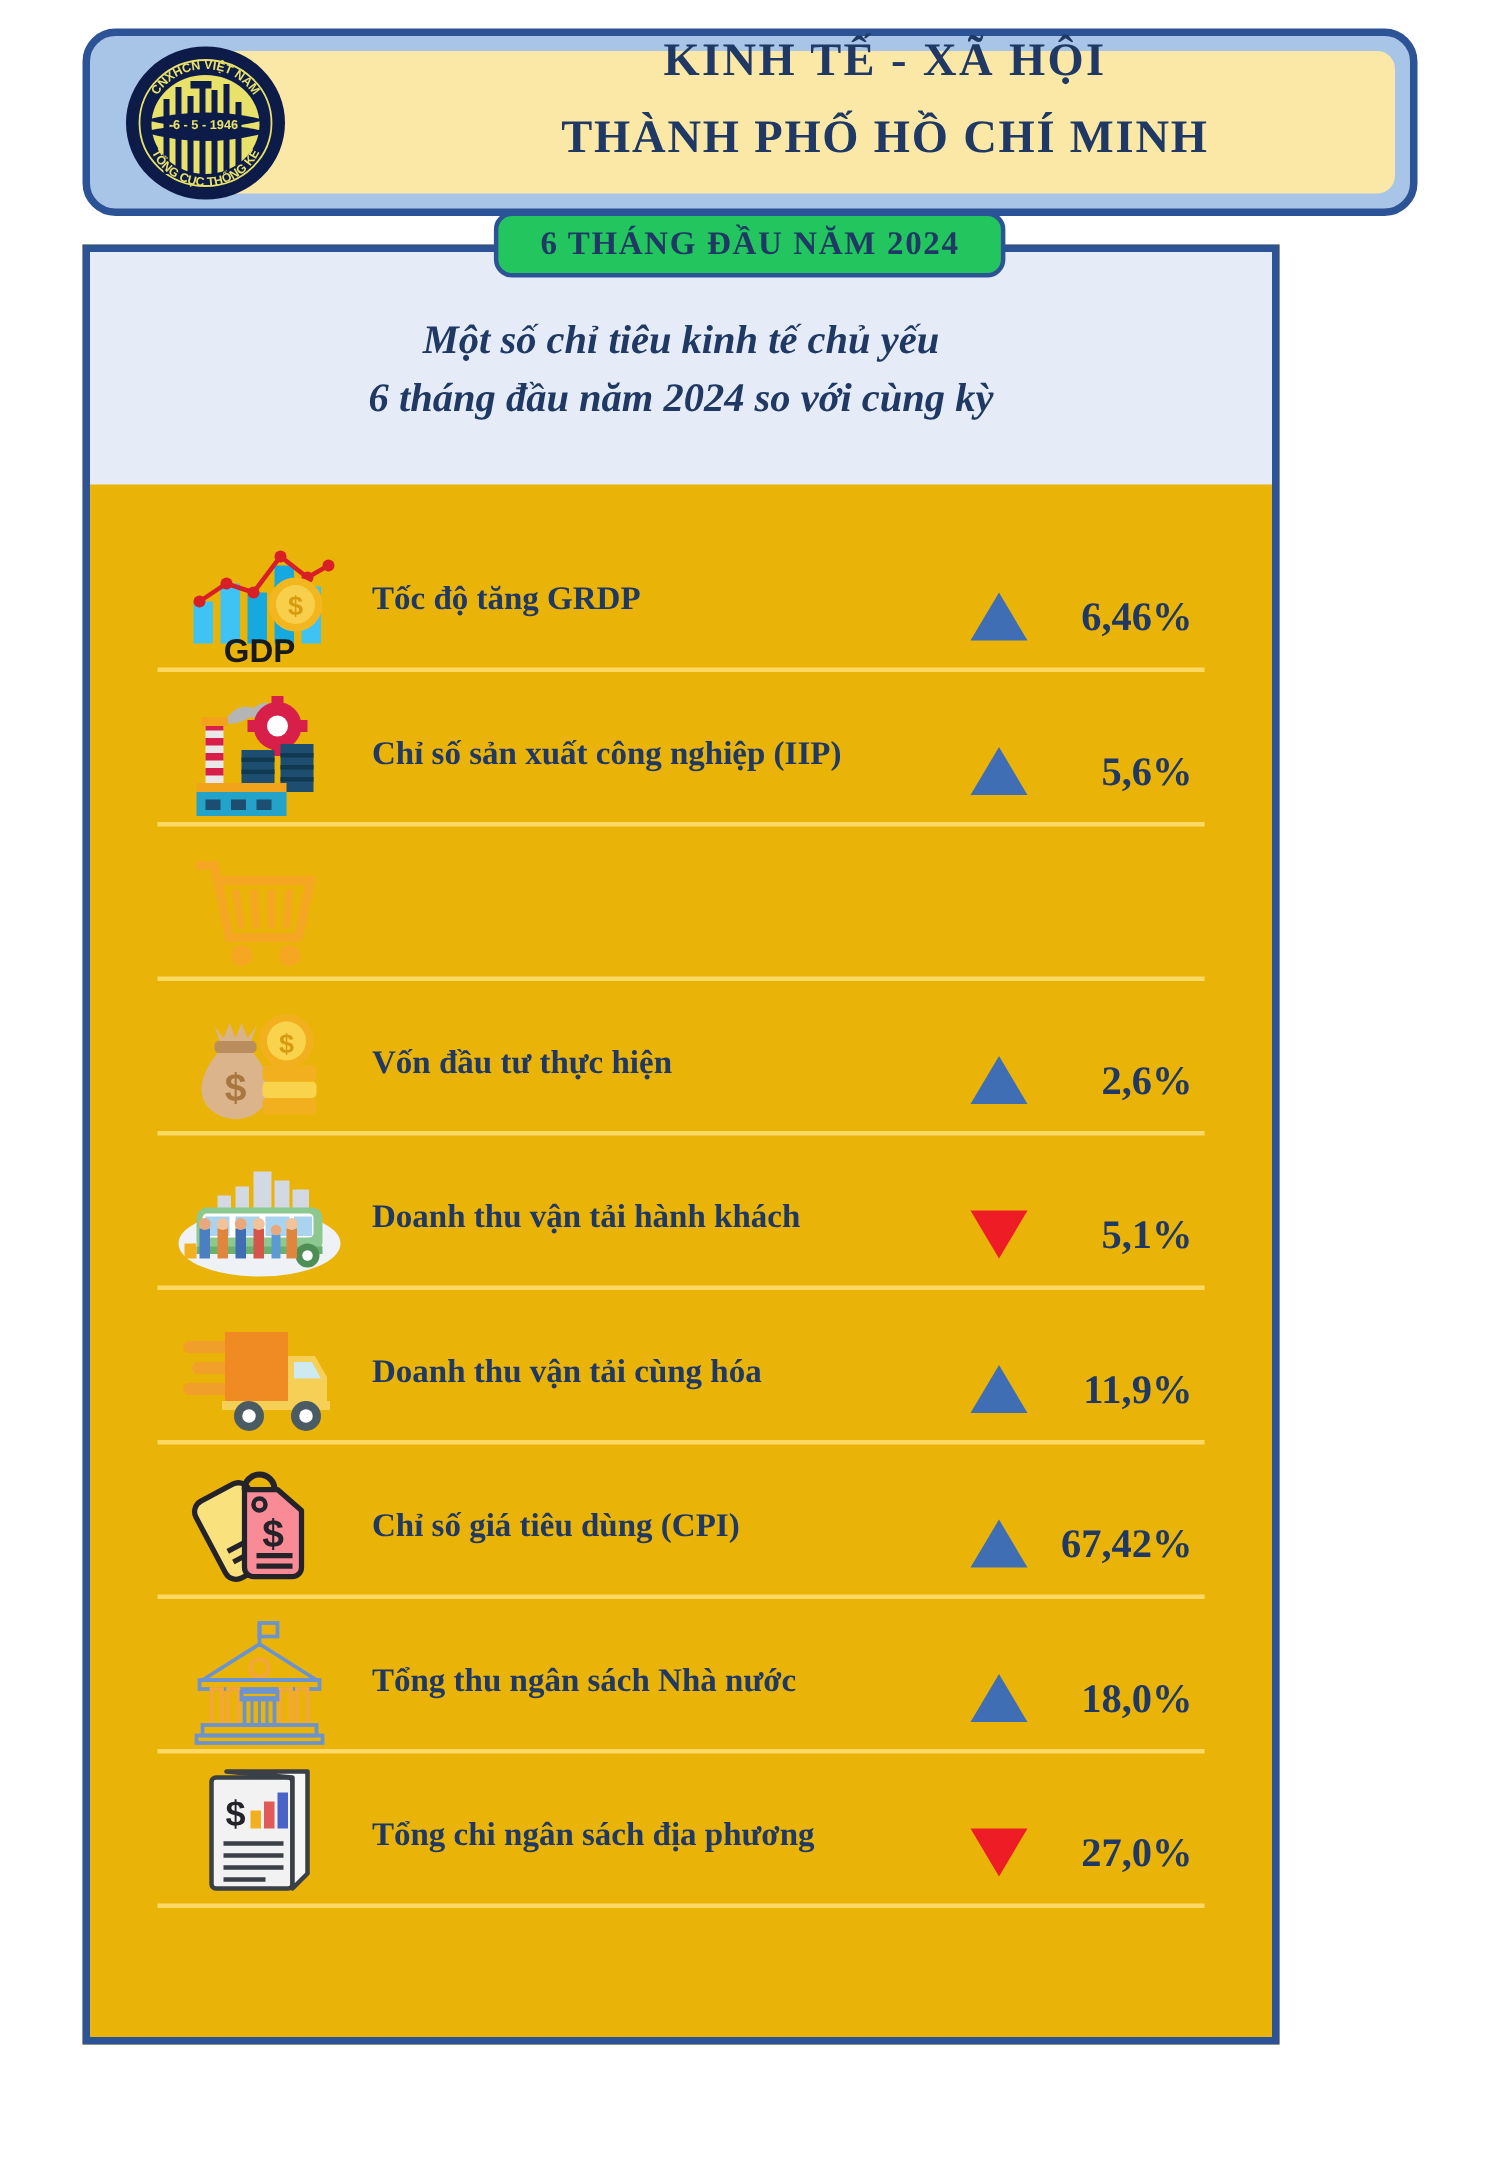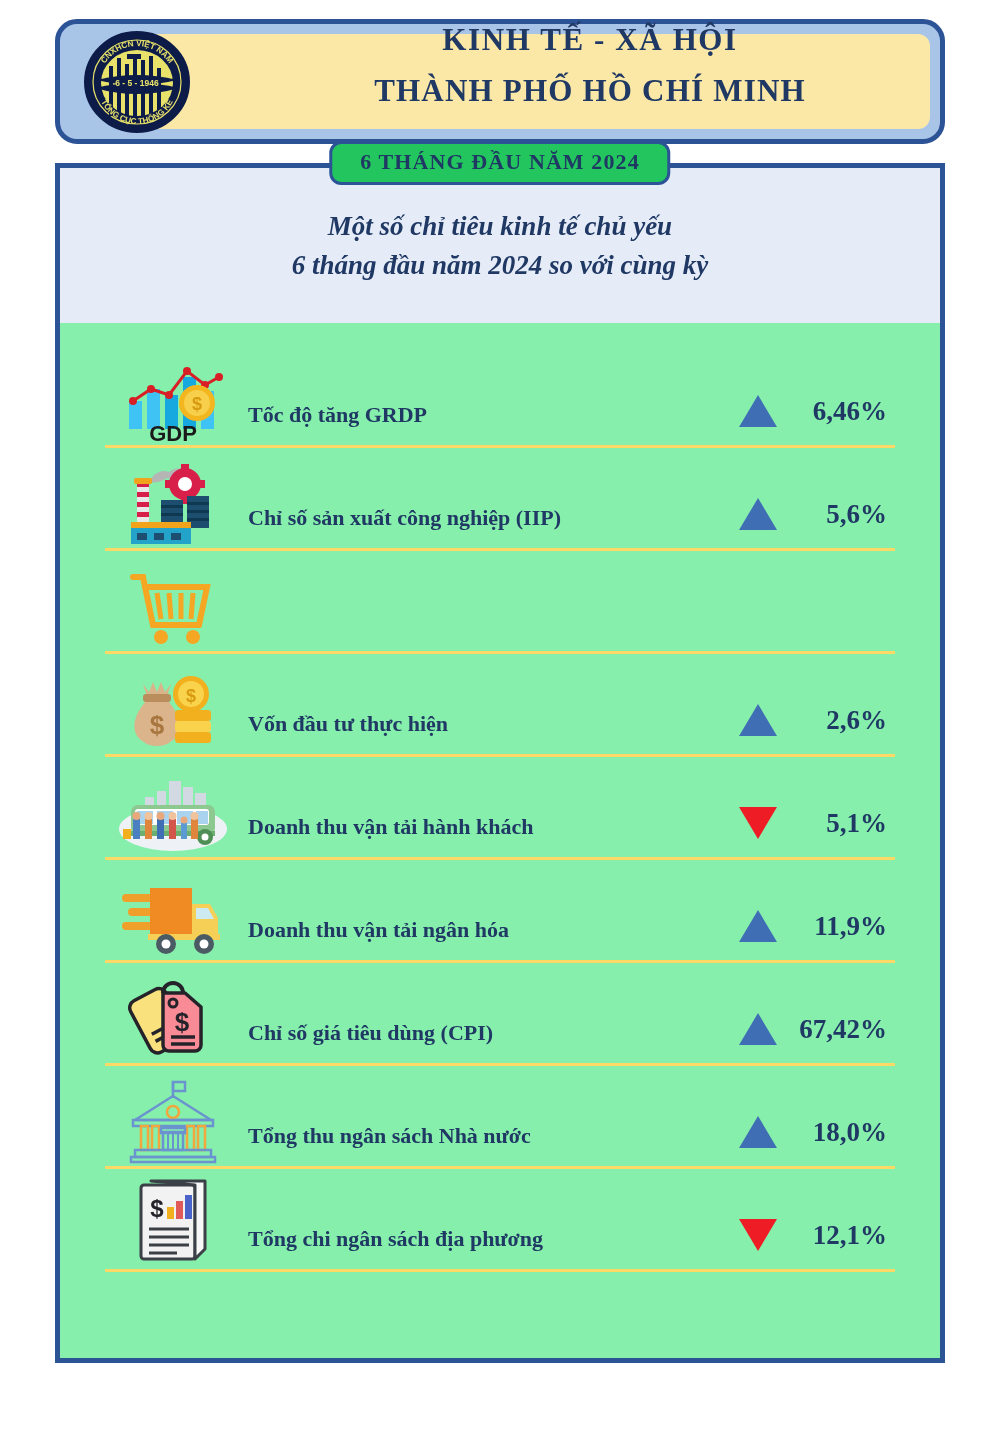--- a/index.html
+++ b/index.html
@@ -86,25 +86,25 @@
     letter-spacing: 1.1px;
     white-space: nowrap;
     z-index: 5;
   }
 
   
   .panel {
     position: absolute;
     left: 55px;
     top: 163px;
-    width: 890px;
+    width: 798px;
     height: 1200px;
     border: 5px solid #2c5396;
     box-sizing: border-box;
-    background: #86efac;
+    background: #eab308;
   }
   .panel-subtitle {
     background: #e6ecf7;
     height: 155px;
     display: flex;
     flex-direction: column;
     align-items: center;
     justify-content: center;
     color: #1f3864;
     font-style: italic;
@@ -132,21 +132,21 @@
     align-items: flex-end;
     justify-content: center;
     padding-bottom: 2px;
   }
   .row-label {
     flex: 1;
     color: #1f3864;
     font-size: 22px;
     font-weight: bold;
     line-height: 1.32;
-    padding-bottom: 16px;
+    padding-bottom: 32px;
     padding-left: 8px;
   }
   .row-value {
     width: 195px;
     min-width: 195px;
     display: flex;
     align-items: center;
     justify-content: flex-end;
     gap: 14px;
     padding-bottom: 18px;
@@ -402,21 +402,21 @@
           <rect x="32" y="10" width="42" height="50" fill="#ef8b22"></rect>
           <path d="M74 26 L92 26 L100 40 L100 60 L74 60 Z" fill="#f6cf57"></path>
           <path d="M78 30 L90 30 L96 41 L78 41 Z" fill="#cdeaf2"></path>
           <rect x="30" y="56" width="72" height="6" fill="#f6cf57"></rect>
           <circle cx="48" cy="66" r="10" fill="#4b5b63"></circle>
           <circle cx="48" cy="66" r="4.5" fill="#ffffff"></circle>
           <circle cx="86" cy="66" r="10" fill="#4b5b63"></circle>
           <circle cx="86" cy="66" r="4.5" fill="#ffffff"></circle>
         </svg>
       </div>
-      <div class="row-label">Doanh thu vận tải ngân hóa</div>
+      <div class="row-label">Doanh thu vận tải cùng hóa</div>
       <div class="row-value">
         <div class="tri up"></div>
         <div class="pct">11,9%</div>
       </div>
     </div>
 
     <div class="row">
       <div class="row-icon">
         <svg class="icon-svg" width="100" height="92" viewBox="0 0 100 92">
           <g transform="rotate(-28 40 48)">
@@ -484,18 +484,18 @@
             <line x1="24" y1="52" x2="64" y2="52"></line>
               <line x1="24" y1="60" x2="64" y2="60"></line>
             <line x1="24" y1="68" x2="64" y2="68"></line>
               <line x1="24" y1="76" x2="52" y2="76"></line>
           </g>
         </svg>
       </div>
       <div class="row-label">Tổng chi ngân sách địa phương</div>
       <div class="row-value">
         <div class="tri down"></div>
-        <div class="pct">12,1%</div>
+        <div class="pct">27,0%</div>
       </div>
     </div>
 
   </div>
 </div>
 
 </body></html>

